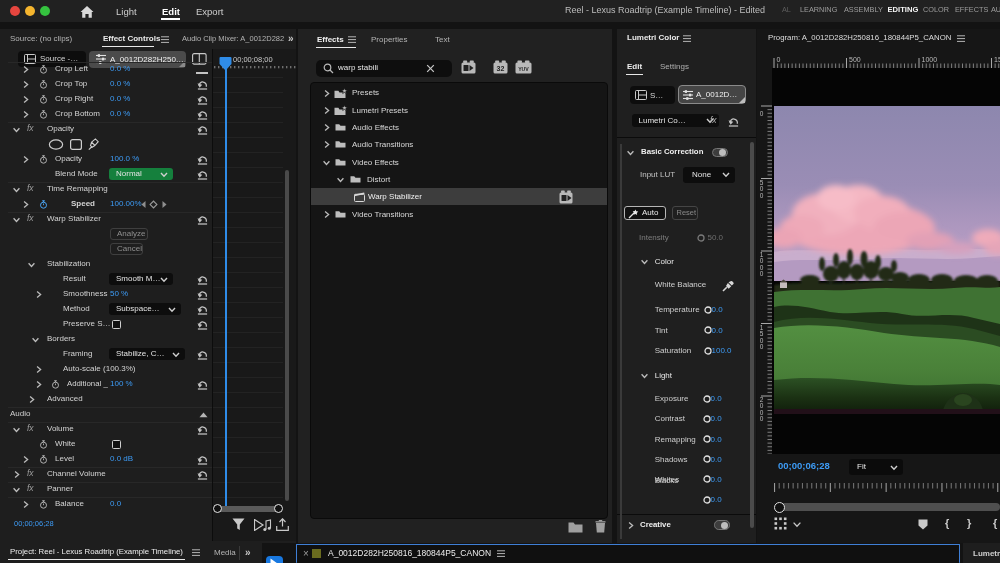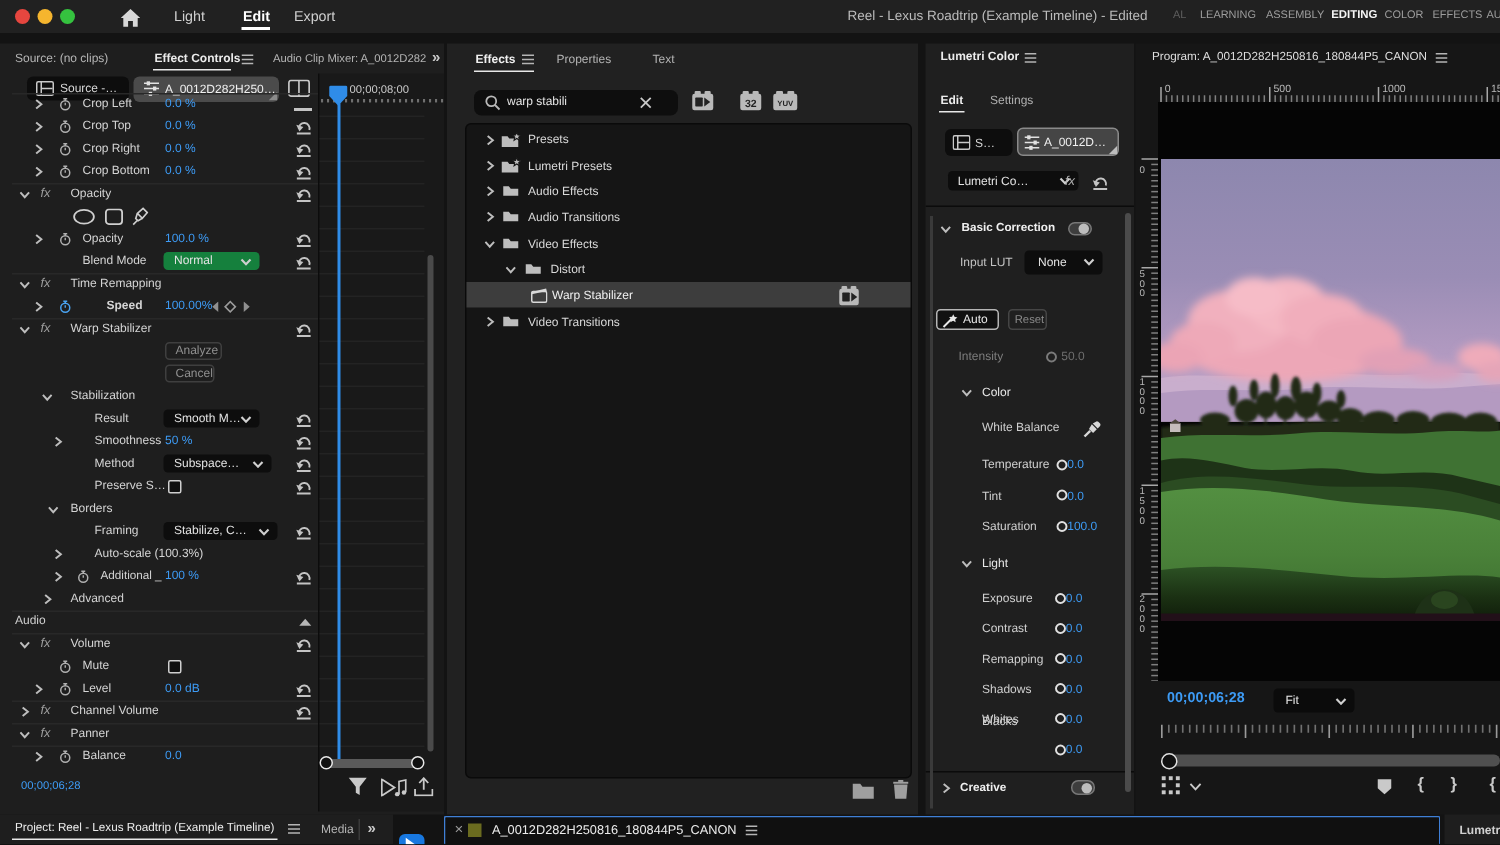--- a/index.html
+++ b/index.html
@@ -373,21 +373,21 @@
         <path d="M2.2,7 A3.6,3.6 0 1 1 9.2,7.7" fill="none" stroke="#c4c4c4" stroke-width="1.25"></path>
         <path d="M0.5,4.2 L2.6,8.7 L5.2,5.7 Z" fill="#c4c4c4"></path>
         <line x1="0.9" y1="10" x2="10.1" y2="10" stroke="#c4c4c4" stroke-width="1.25"></line>
       </svg>
       <svg style="position:absolute;left:38.5px;top:410.5px;" width="9" height="9" viewBox="0 0 9 9">
         <circle cx="4.5" cy="5.2" r="3" fill="none" stroke="#b0b0b0" stroke-width="1"></circle>
         <line x1="3.2" y1="0.8" x2="5.8" y2="0.8" stroke="#b0b0b0" stroke-width="1.1"></line>
         <line x1="4.5" y1="0.8" x2="4.5" y2="2.2" stroke="#b0b0b0" stroke-width="1"></line>
         <line x1="4.5" y1="5.2" x2="4.5" y2="3.5" stroke="#b0b0b0" stroke-width="0.9"></line>
       </svg>
-      <div style="position:absolute;left:55px;top:409.4px;font-size:8px;color:#d4d4d4;font-weight:400;white-space:nowrap;line-height:11.2px;">Mute</div>
+      <div style="position:absolute;left:55px;top:409.4px;font-size:8px;color:#d4d4d4;font-weight:400;white-space:nowrap;line-height:11.2px;">White</div>
       <div style="position:absolute;left:112px;top:410.5px;width:9px;height:9px;background:#101010;border:1.2px solid #cfcfcf;border-radius:1.5px;"></div>
       <svg style="position:absolute;left:21.5px;top:426.5px;" width="7" height="7" viewBox="0 0 7 7">
         <polyline points="2.1,0.6 5.6,3.5 2.1,6.4" fill="none" stroke="#bdbdbd" stroke-width="1.3"></polyline>
       </svg>
       <svg style="position:absolute;left:38.5px;top:425.5px;" width="9" height="9" viewBox="0 0 9 9">
         <circle cx="4.5" cy="5.2" r="3" fill="none" stroke="#b0b0b0" stroke-width="1"></circle>
         <line x1="3.2" y1="0.8" x2="5.8" y2="0.8" stroke="#b0b0b0" stroke-width="1.1"></line>
         <line x1="4.5" y1="0.8" x2="4.5" y2="2.2" stroke="#b0b0b0" stroke-width="1"></line>
         <line x1="4.5" y1="5.2" x2="4.5" y2="3.5" stroke="#b0b0b0" stroke-width="0.9"></line>
       </svg>

